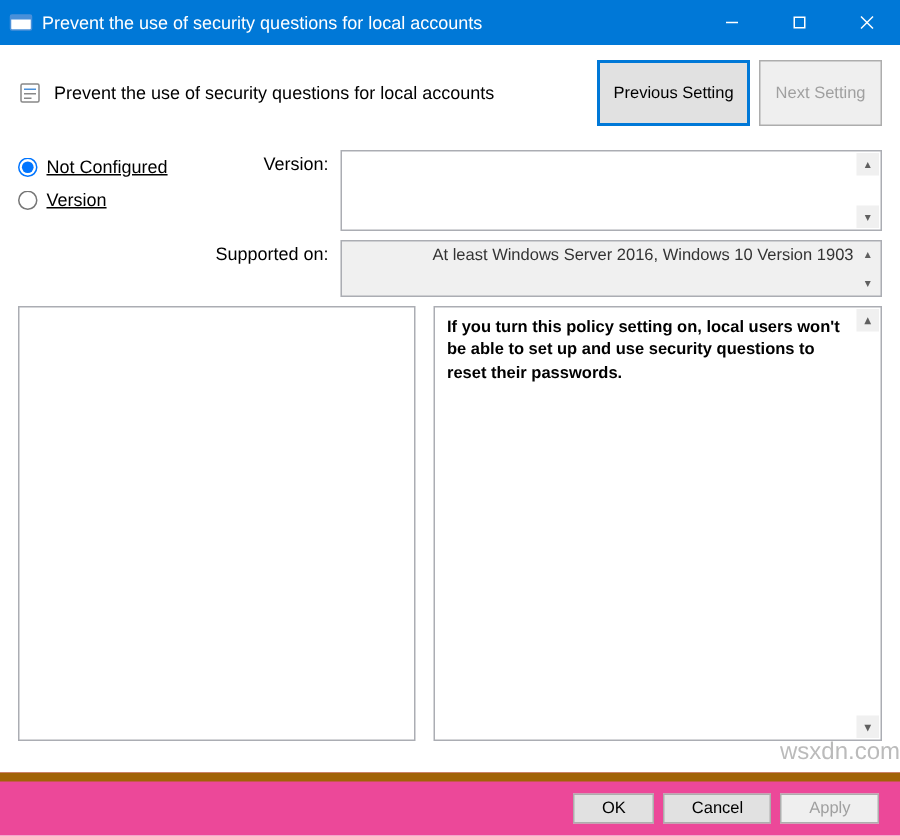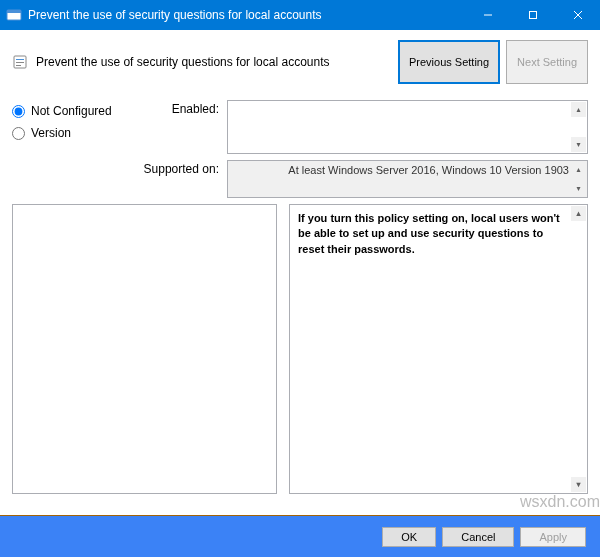--- a/index.html
+++ b/index.html
@@ -11,38 +11,38 @@
     .win-btn { width: 45px; display: flex; align-items: center; justify-content: center; color: #fff; font-size: 10px; cursor: pointer; }
     .content { padding: 10px 12px; }
     .header-row { display: flex; align-items: center; gap: 8px; margin-bottom: 8px; }
     .policy-icon { width: 16px; height: 16px; display: flex; align-items: center; justify-content: center; }
     .policy-title { font-size: 12px; flex: 1; }
     .nav-buttons { display: flex; gap: 6px; }
     .nav-btn { border: 1px solid #adadad; background: #e1e1e1; font-size: 11px; padding: 15px 10px; cursor: pointer; }
     .nav-btn.active { border: 2px solid #0078d7; background: #e1e1e1; padding: 2px 9px; }
     .nav-btn.disabled { color: #a0a0a0; background: #efefef; cursor: default; }
     .config-row { display: flex; margin-top: 16px; }
-    .radio-col { width: 125px; padding-top: 4px; }
+    .radio-col { width: 125px; padding-top: 4px; text-decoration: underline; }
     .radio-item { display: flex; align-items: center; gap: 6px; font-size: 12px; margin-bottom: 8px; cursor: pointer; }
     .radio-item input { cursor: pointer; }
     .comment-col { flex: 1; }
     .field-row { display: flex; margin-bottom: 6px; }
     .field-label { width: 90px; font-size: 12px; text-align: right; padding-right: 8px; padding-top: 2px; }
     .comment-box { flex: 1; border: 1px solid #abadb3; background: #fff; height: 54px; position: relative; }
     .supported-box { flex: 1; border: 1px solid #abadb3; background: #f0f0f0; height: 38px; position: relative; padding: 3px 18px 3px 6px; font-size: 11px; color: #333; text-align: right; }
     .scroll-up, .scroll-down { position: absolute; right: 1px; width: 15px; height: 15px; background: #f0f0f0; display: flex; align-items: center; justify-content: center; font-size: 8px; color: #606060; cursor: pointer; }
     .scroll-up { top: 1px; }
     .scroll-down { bottom: 1px; }
     .panels-labels { display: flex; margin-top: 14px; margin-bottom: 4px; }
     .panel-label { font-size: 12px; }
     .panel-label.opts { width: 275px; }
     .panels { display: flex; gap: 12px; }
     .options-panel { width: 265px; height: 290px; border: 1px solid #abadb3; background: #fff; }
     .help-panel { flex: 1; height: 290px; border: 1px solid #abadb3; background: #fff; padding: 6px 18px 6px 8px; font-size: 11px; position: relative; line-height: 1.4; font-weight: bold; }
-    .bottom-bar { position: absolute; bottom: 0; left: 0; right: 0; height: 42px; background: #3b82f6; border-top: 1px solid #a16207; display: flex; align-items: center; justify-content: flex-end; padding: 0 14px; gap: 6px; }
+    .bottom-bar { position: absolute; bottom: 0; left: 0; right: 0; height: 42px; background: #ec4899; border-top: 6px solid #a16207; display: flex; align-items: center; justify-content: flex-end; padding: 0 14px; gap: 6px; }
     .dlg-btn { border: 1px solid #adadad; background: #e1e1e1; font-size: 11px; padding: 3px 18px; cursor: pointer; }
     .dlg-btn.disabled { color: #a0a0a0; background: #efefef; cursor: default; }
     .watermark { position: absolute; bottom: 46px; right: 0; font-size: 16px; color: #bbb; }
   </style>
 </head>
 <body>
 
 <div class="titlebar">
   <span class="titlebar-icon">
     <svg width="16" height="16" viewBox="0 0 16 16">
@@ -94,21 +94,21 @@
         <input type="radio" name="state" checked="" style="">
         <span>Not Configured</span>
       </label>
       <label class="radio-item">
         <input type="radio" name="state" style="">
         <span>Version</span>
       </label>
     </div>
     <div class="comment-col">
       <div class="field-row">
-        <div class="field-label">Enabled:</div>
+        <div class="field-label">Version:</div>
         <div class="comment-box">
           <span class="scroll-up">▴</span>
           <span class="scroll-down">▾</span>
         </div>
       </div>
       <div class="field-row">
         <div class="field-label">Supported on:</div>
         <div class="supported-box">
           <span>At least Windows Server 2016, Windows 10 Version 1903</span>
           <span class="scroll-up">▴</span>

